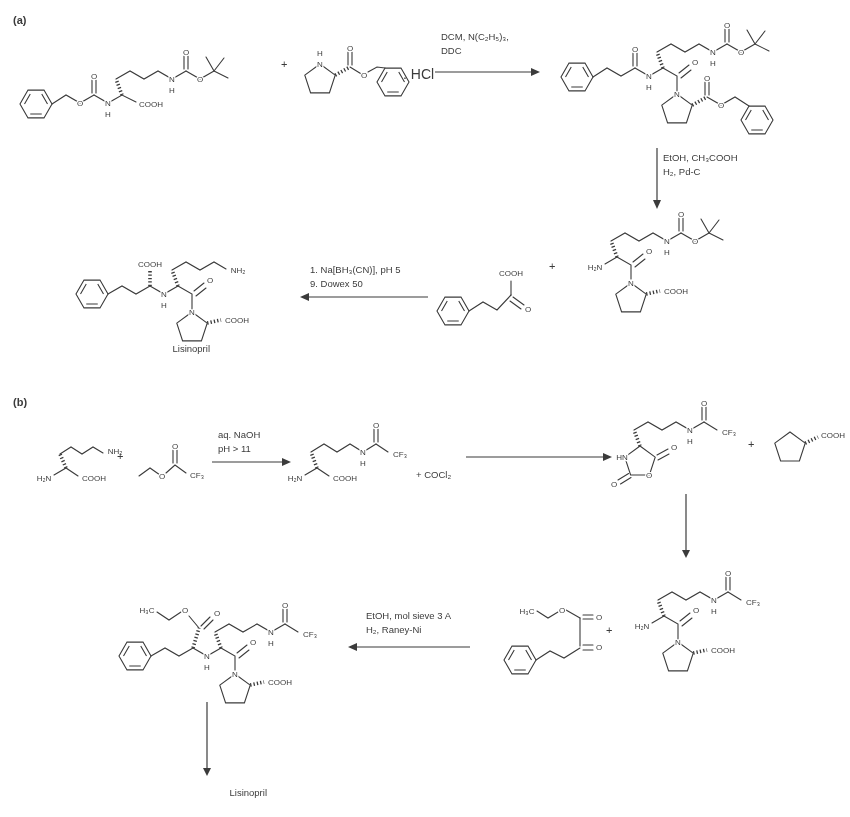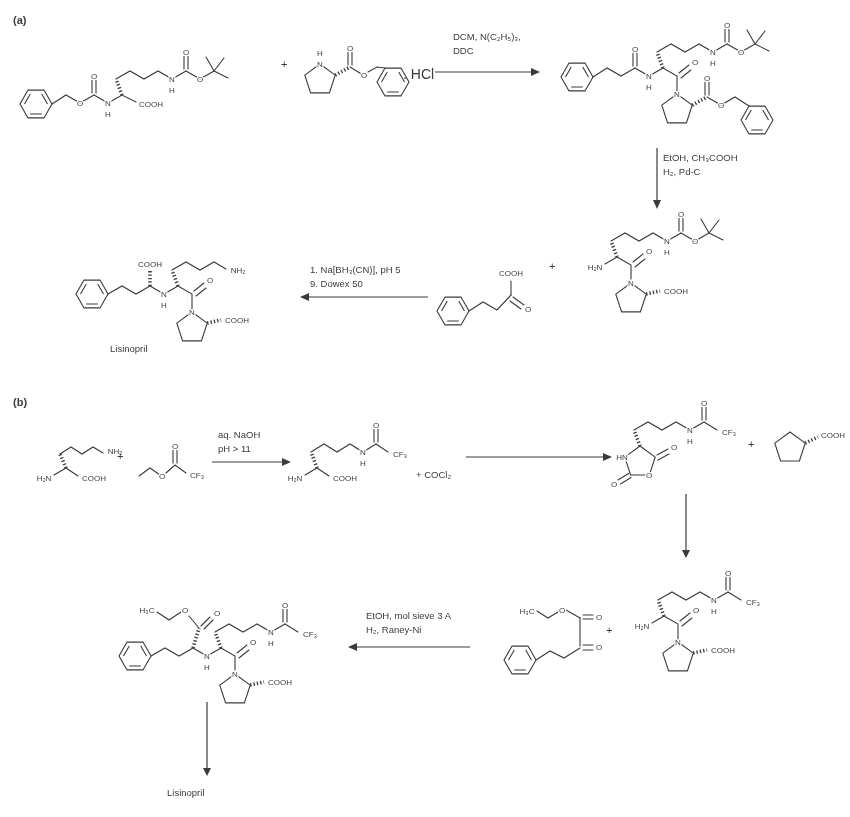--- a/index.html
+++ b/index.html
@@ -3,21 +3,21 @@
 <meta charset="utf-8">
 <style>
   html,body{margin:0;padding:0;background:#fff;}
   .canvas{position:relative;width:850px;height:817px;background:#ffffff;
           font-family:"Liberation Sans",sans-serif;color:#3b3b3b;overflow:hidden;}
   .abs{position:absolute;}
   .sec-label{font-weight:bold;font-size:11px;}
   .cond{font-size:9.5px;line-height:13.5px;white-space:nowrap;}
   .cond .indent{padding-left:10px;display:inline-block;}
   .plus{font-size:11px;}
-  .prod{font-size:9.5px;text-align:left;width:100px;}
+  .prod{font-size:9.5px;text-align:right;width:100px;}
   .hcl{font-size:14px;}
   svg.struct{overflow:visible;}
   svg.struct text{font-family:"Liberation Sans",sans-serif;font-size:8px;fill:#3b3b3b;
     stroke:#ffffff;stroke-width:2.6px;paint-order:stroke;stroke-linejoin:round;text-anchor:middle;}
   .b{stroke:#3b3b3b;stroke-width:1.1;fill:none;stroke-linecap:round;}
   .hash{stroke:#3b3b3b;stroke-width:3.6;stroke-dasharray:1.3 2.1;fill:none;}
   svg.arrow line{stroke:#3b3b3b;stroke-width:1.2;}
   svg.arrow polygon{fill:#3b3b3b;}
 </style>
 </head>
@@ -78,21 +78,21 @@
     <g>
       <text x="27" y="45">N</text>
       <text x="27" y="34">H</text>
       <text x="57" y="29">O</text>
       <text x="71" y="56">O</text>
     </g>
   </svg>
 
   <span class="abs hcl" style="left:403px;top:66px">. HCl</span>
 
-  <div class="abs cond" style="left:453px;top:30px">
+  <div class="abs cond" style="left:441px;top:30px">
     <div>DCM, N(C₂H₅)₃,</div>
     <div>DDC</div>
   </div>
   <svg class="arrow abs" style="left:433px;top:64px" width="108" height="16">
     <line x1="2" y1="8" x2="98" y2="8"></line>
       <polygon points="98,4 107,8 98,12"></polygon>
   </svg>
 
   <svg class="struct abs" style="left:555px;top:2px" width="280" height="150" viewBox="0 0 280 150">
     <use href="#benz" transform="translate(22,75)"></use>

